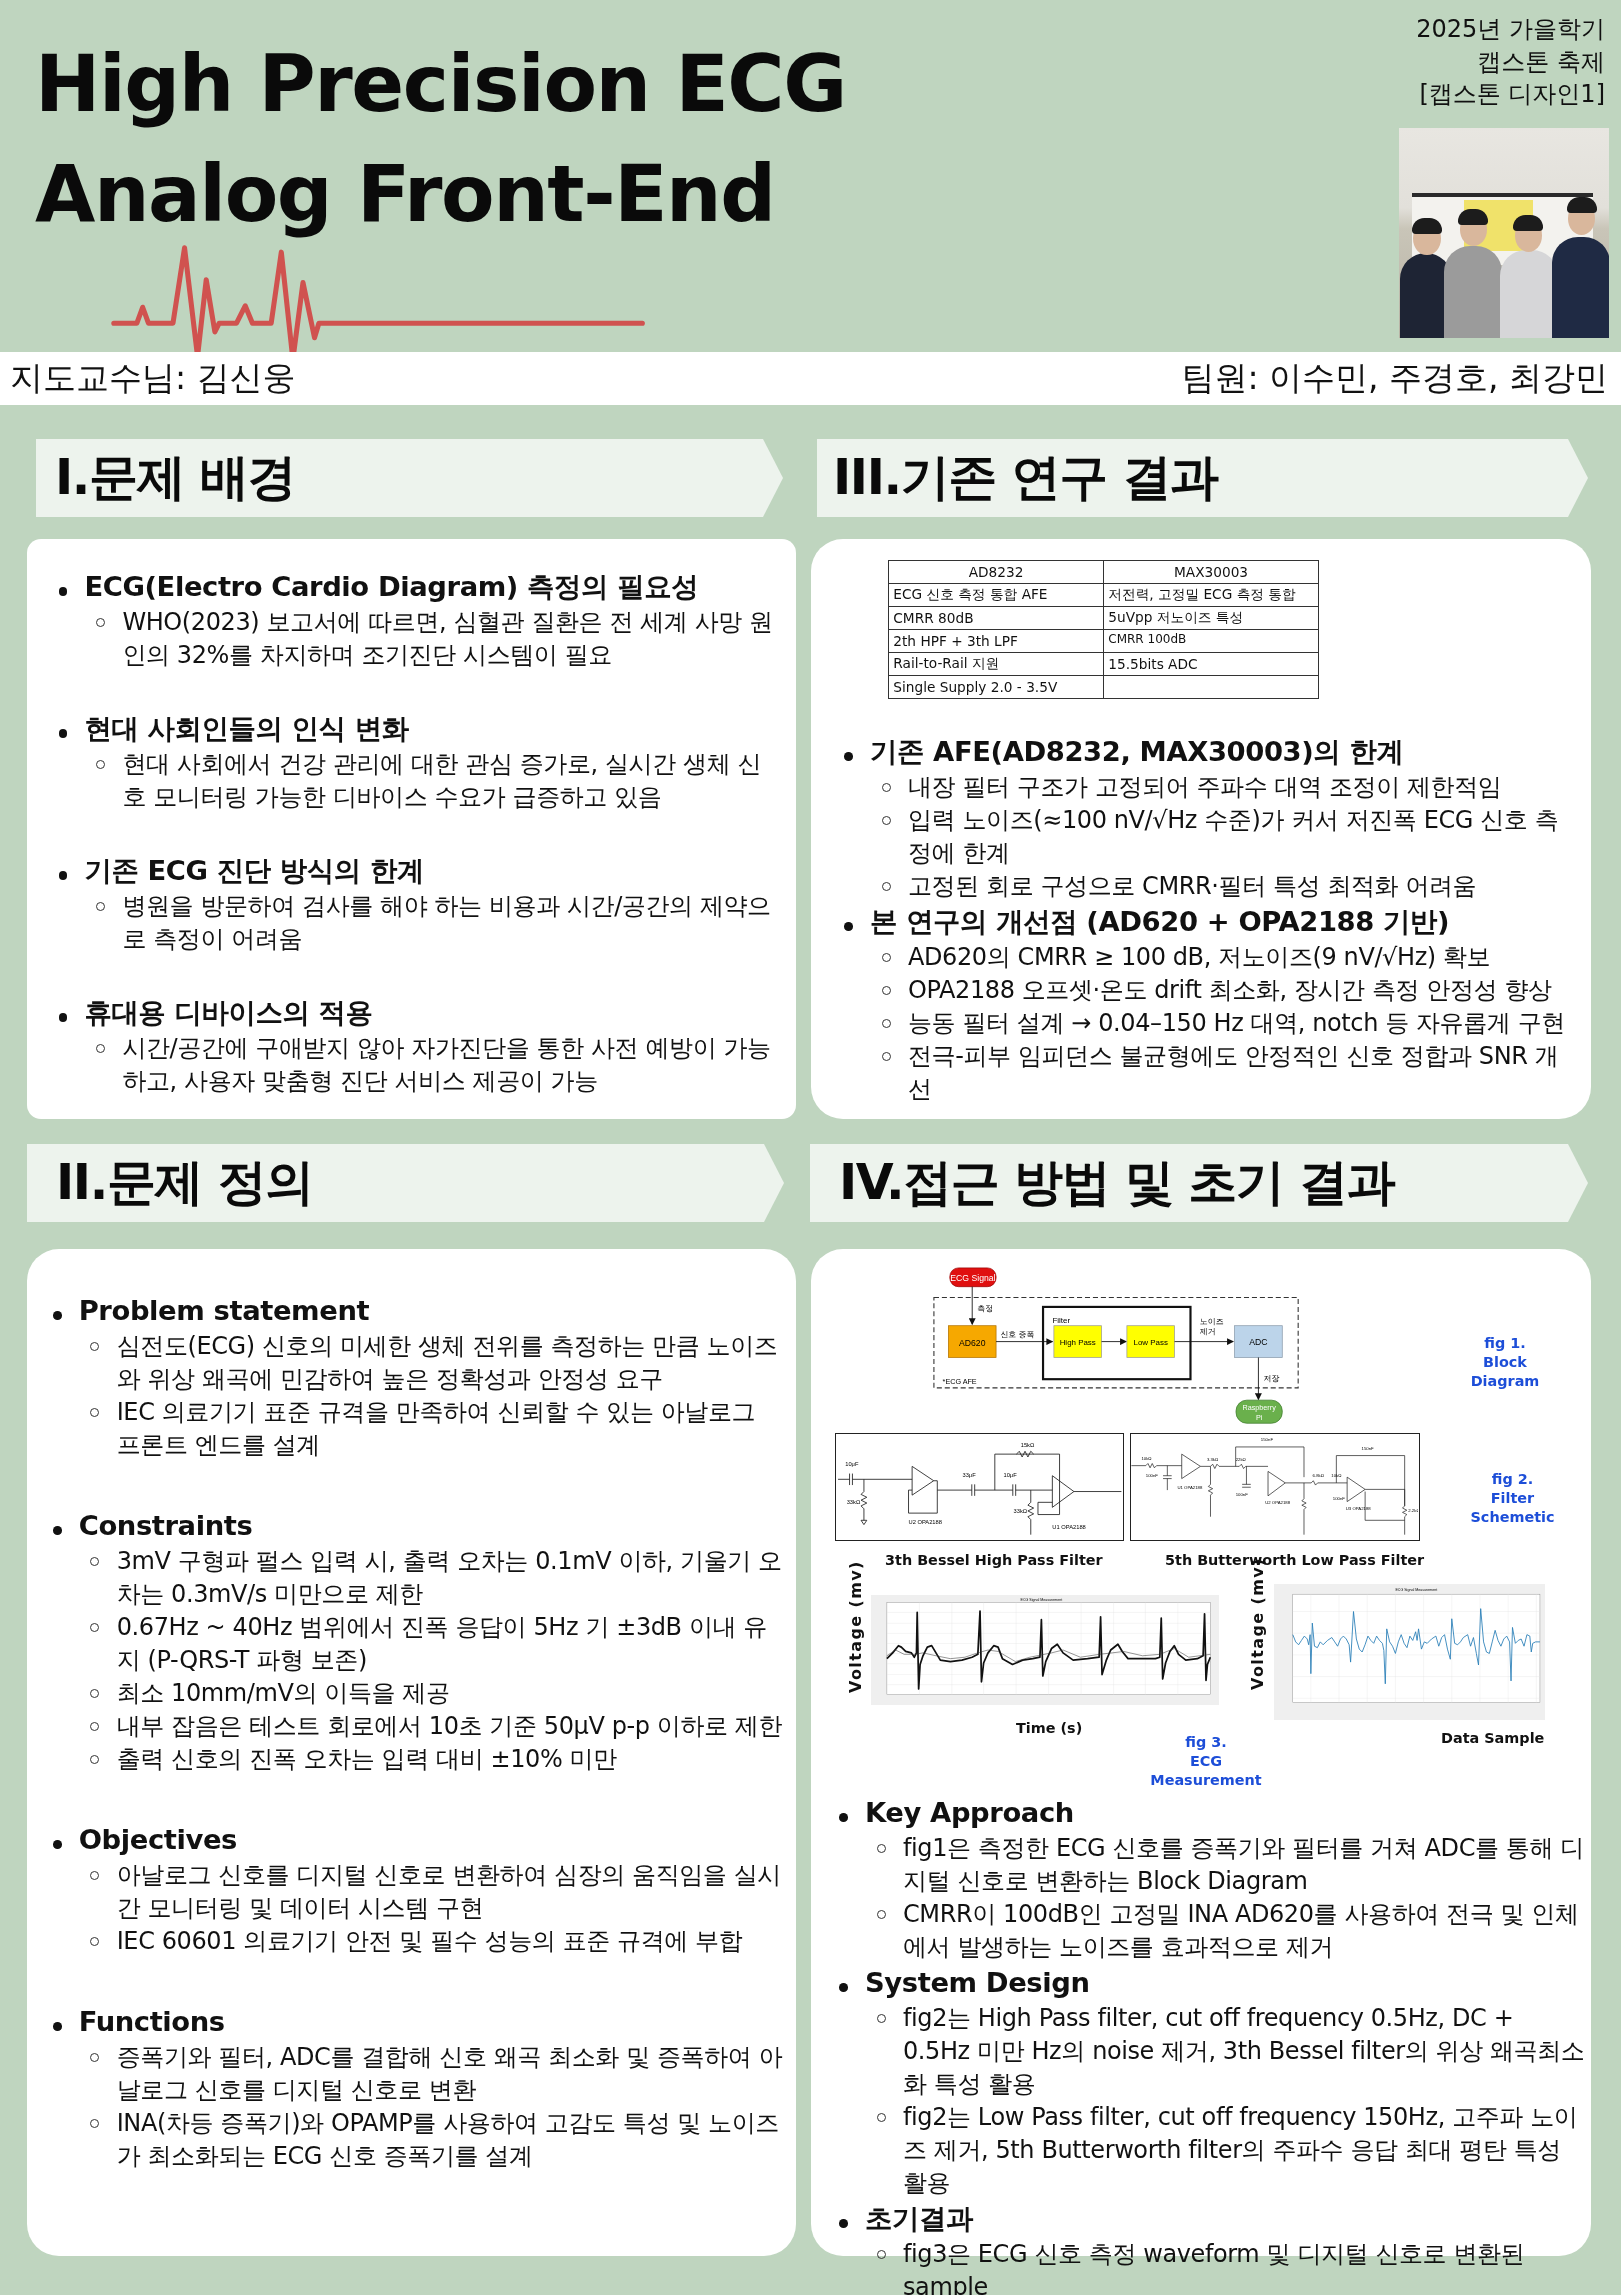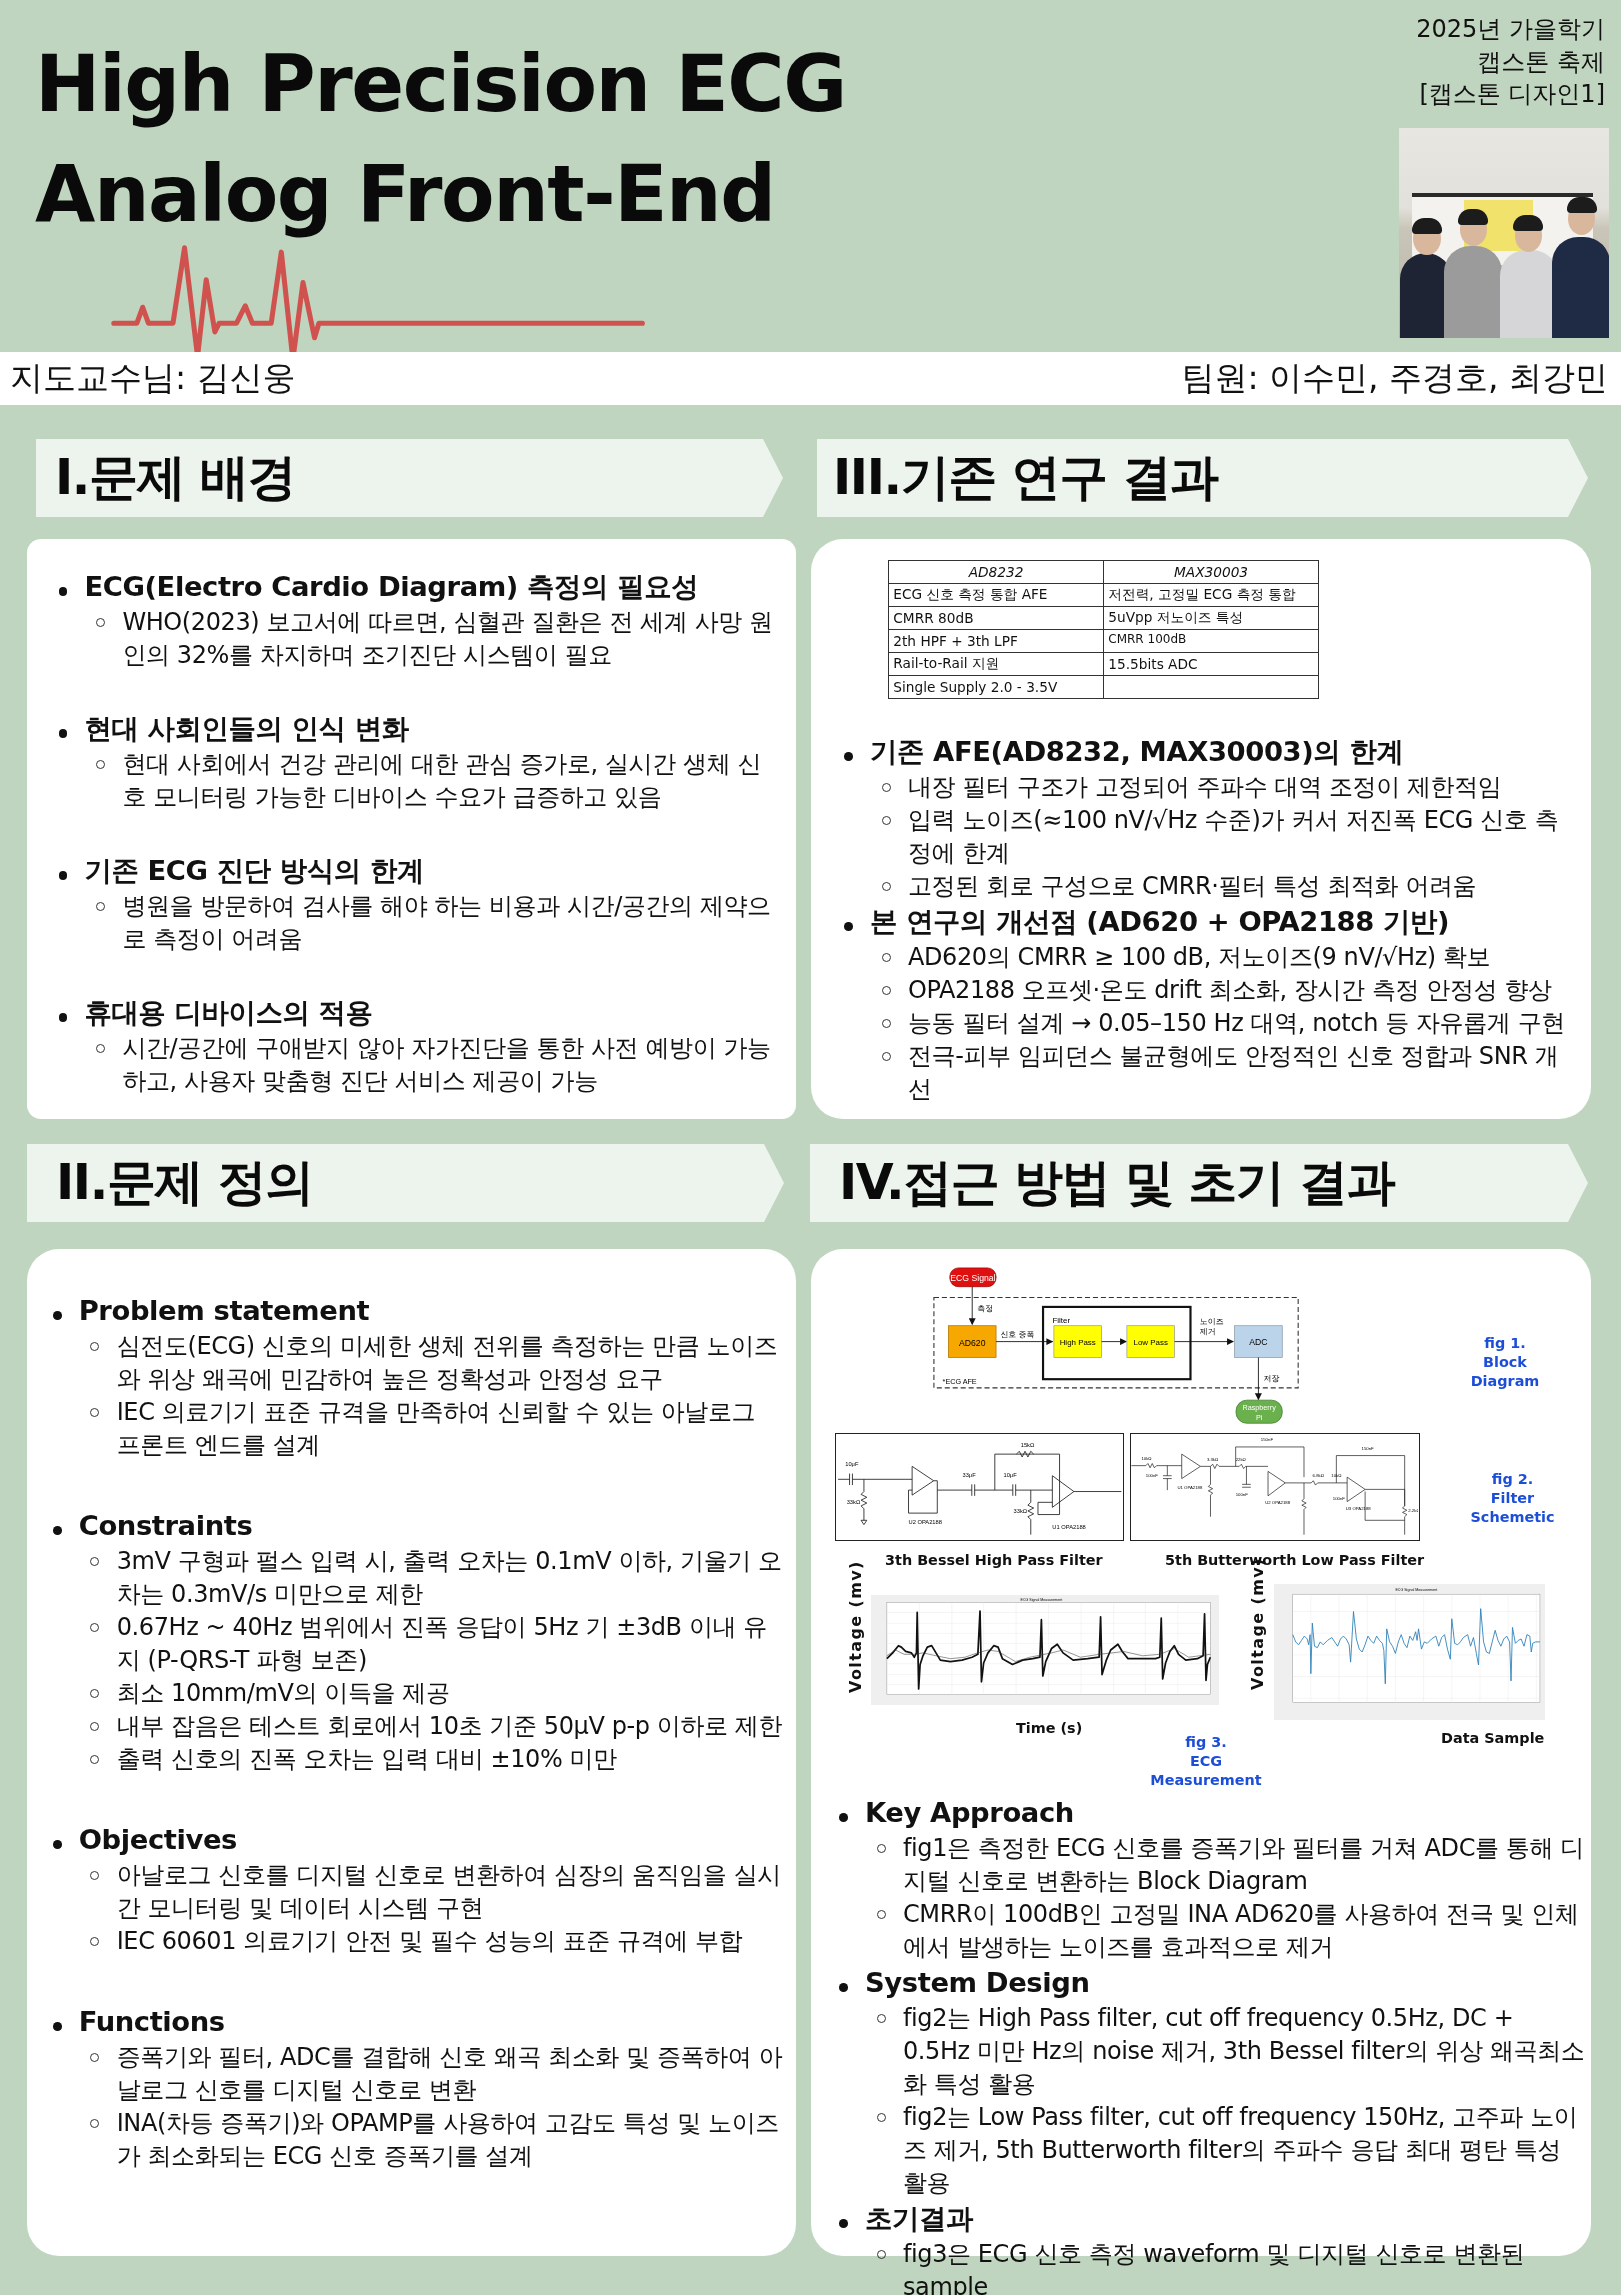--- a/index.html
+++ b/index.html
@@ -93,21 +93,21 @@
     font-size: 13.7px;
     color: #111;
   }
   table.cmp td {
     border: 1.1px solid #333;
     height: 23px;
     padding: 0 4.3px;
     width: 215px;
     white-space: nowrap;
   }
-  table.cmp tr:first-child td { text-align: center; font-style: italic; }
+  table.cmp tr:first-child td { text-align: center; }
   .small-cell { font-size: 12px; vertical-align: top; padding-top: 2.2px !important; }
 
   
   .fig-caption { font-weight: bold; font-size: 14.4px; line-height: 19px; text-align: center; color: #1d4ed8; }
   .block-diagram { left: 931px; top: 1265px; width: 412px; height: 159px; }
   .schem { background: #fff; border: 1.4px solid #222; }
   .sub-cap { font-weight: bold; font-size: 14.4px; white-space: nowrap; }
   .plot { background: #efefef; }
   .vlabel {
     font-weight: bold; font-size: 16px; letter-spacing: 1.4px;
@@ -232,21 +232,21 @@
         <li>내장 필터 구조가 고정되어 주파수 대역 조정이 제한적임</li>
         <li>입력 노이즈(≈100 nV/√Hz 수준)가 커서 저진폭 ECG 신호 측정에 한계</li>
         <li>고정된 회로 구성으로 CMRR·필터 특성 최적화 어려움</li>
       </ul>
     </li>
     <li>
       <div class="h1">본 연구의 개선점 (AD620 + OPA2188 기반)</div>
       <ul class="lvl2">
         <li>AD620의 CMRR ≥ 100 dB, 저노이즈(9 nV/√Hz) 확보</li>
         <li>OPA2188 오프셋·온도 drift 최소화, 장시간 측정 안정성 향상</li>
-        <li>능동 필터 설계 → 0.05–150 Hz 대역, notch 등 자유롭게 구현</li>
+        <li>능동 필터 설계 → 0.04–150 Hz 대역, notch 등 자유롭게 구현</li>
         <li>전극-피부 임피던스 불균형에도 안정적인 신호 정합과 SNR 개선</li>
       </ul>
     </li>
   </ul>
 </div>
 
 <div class="abs panel" style="left:27px;top:1249px;width:769px;height:1007px;">
   <ul class="lvl1" style="position:absolute;left:21.7px;top:43px;width:737px;">
     <li style="margin-bottom:45px">
       <div class="h1">Problem statement</div>

